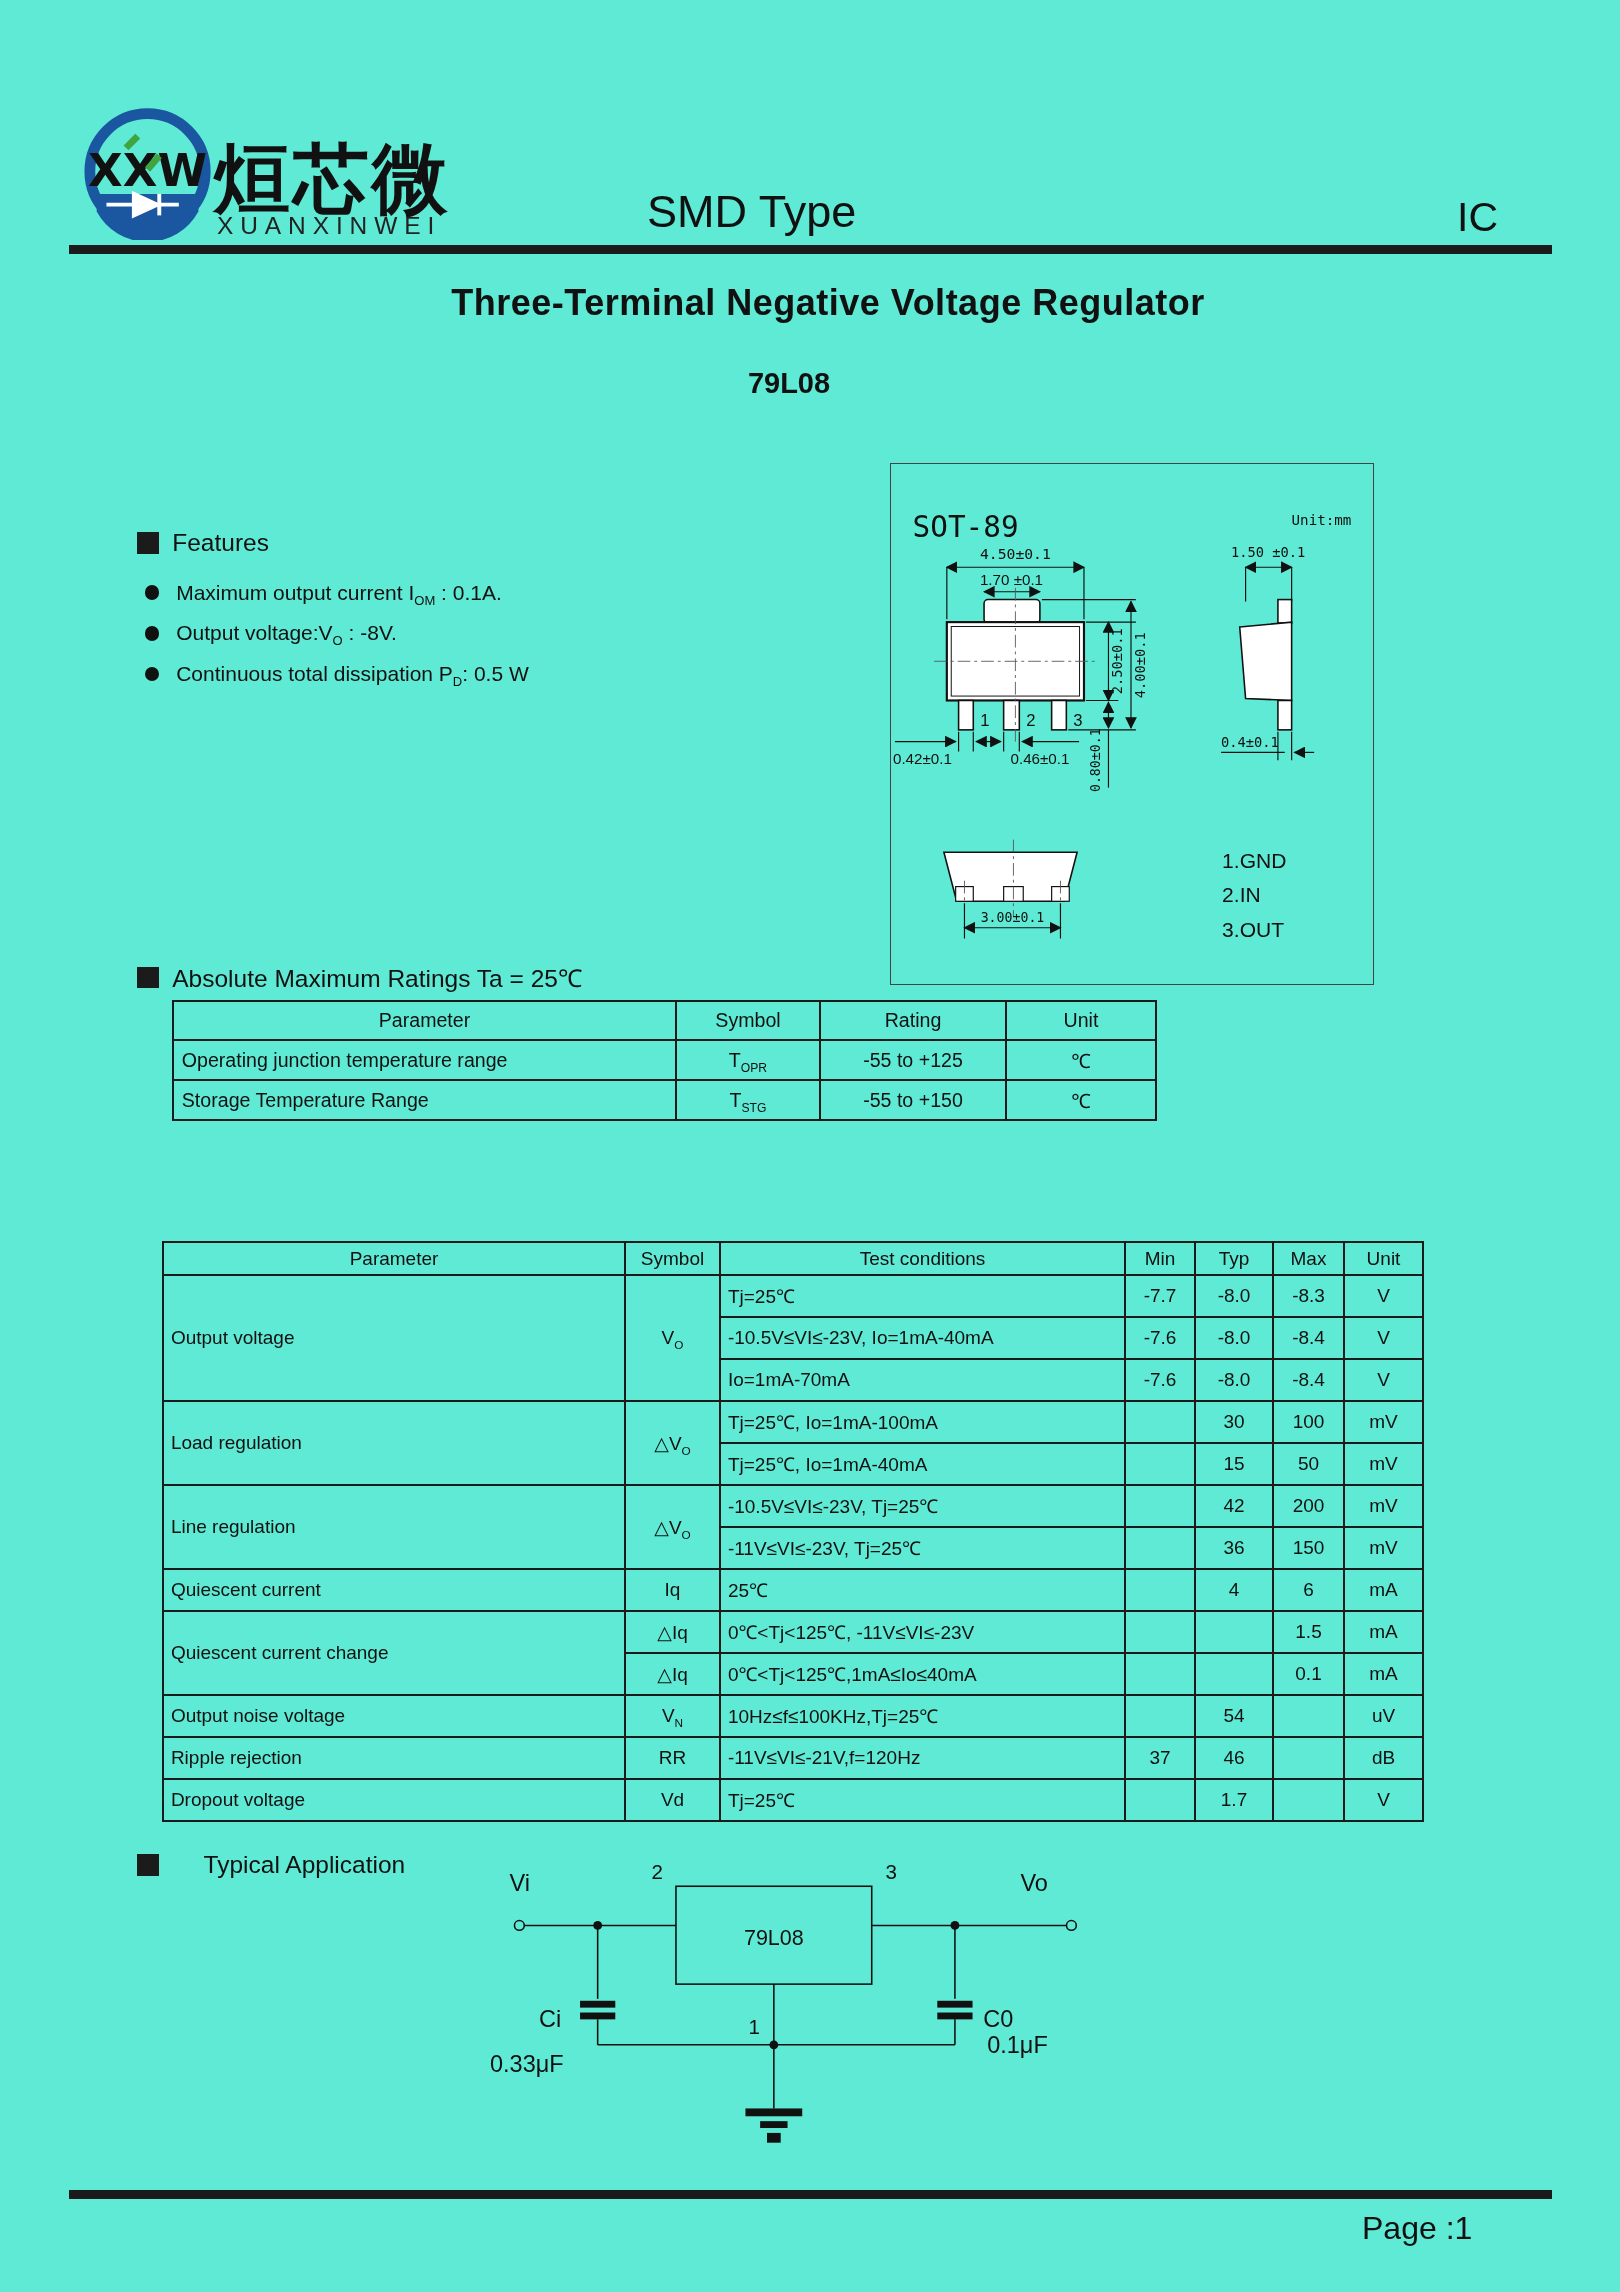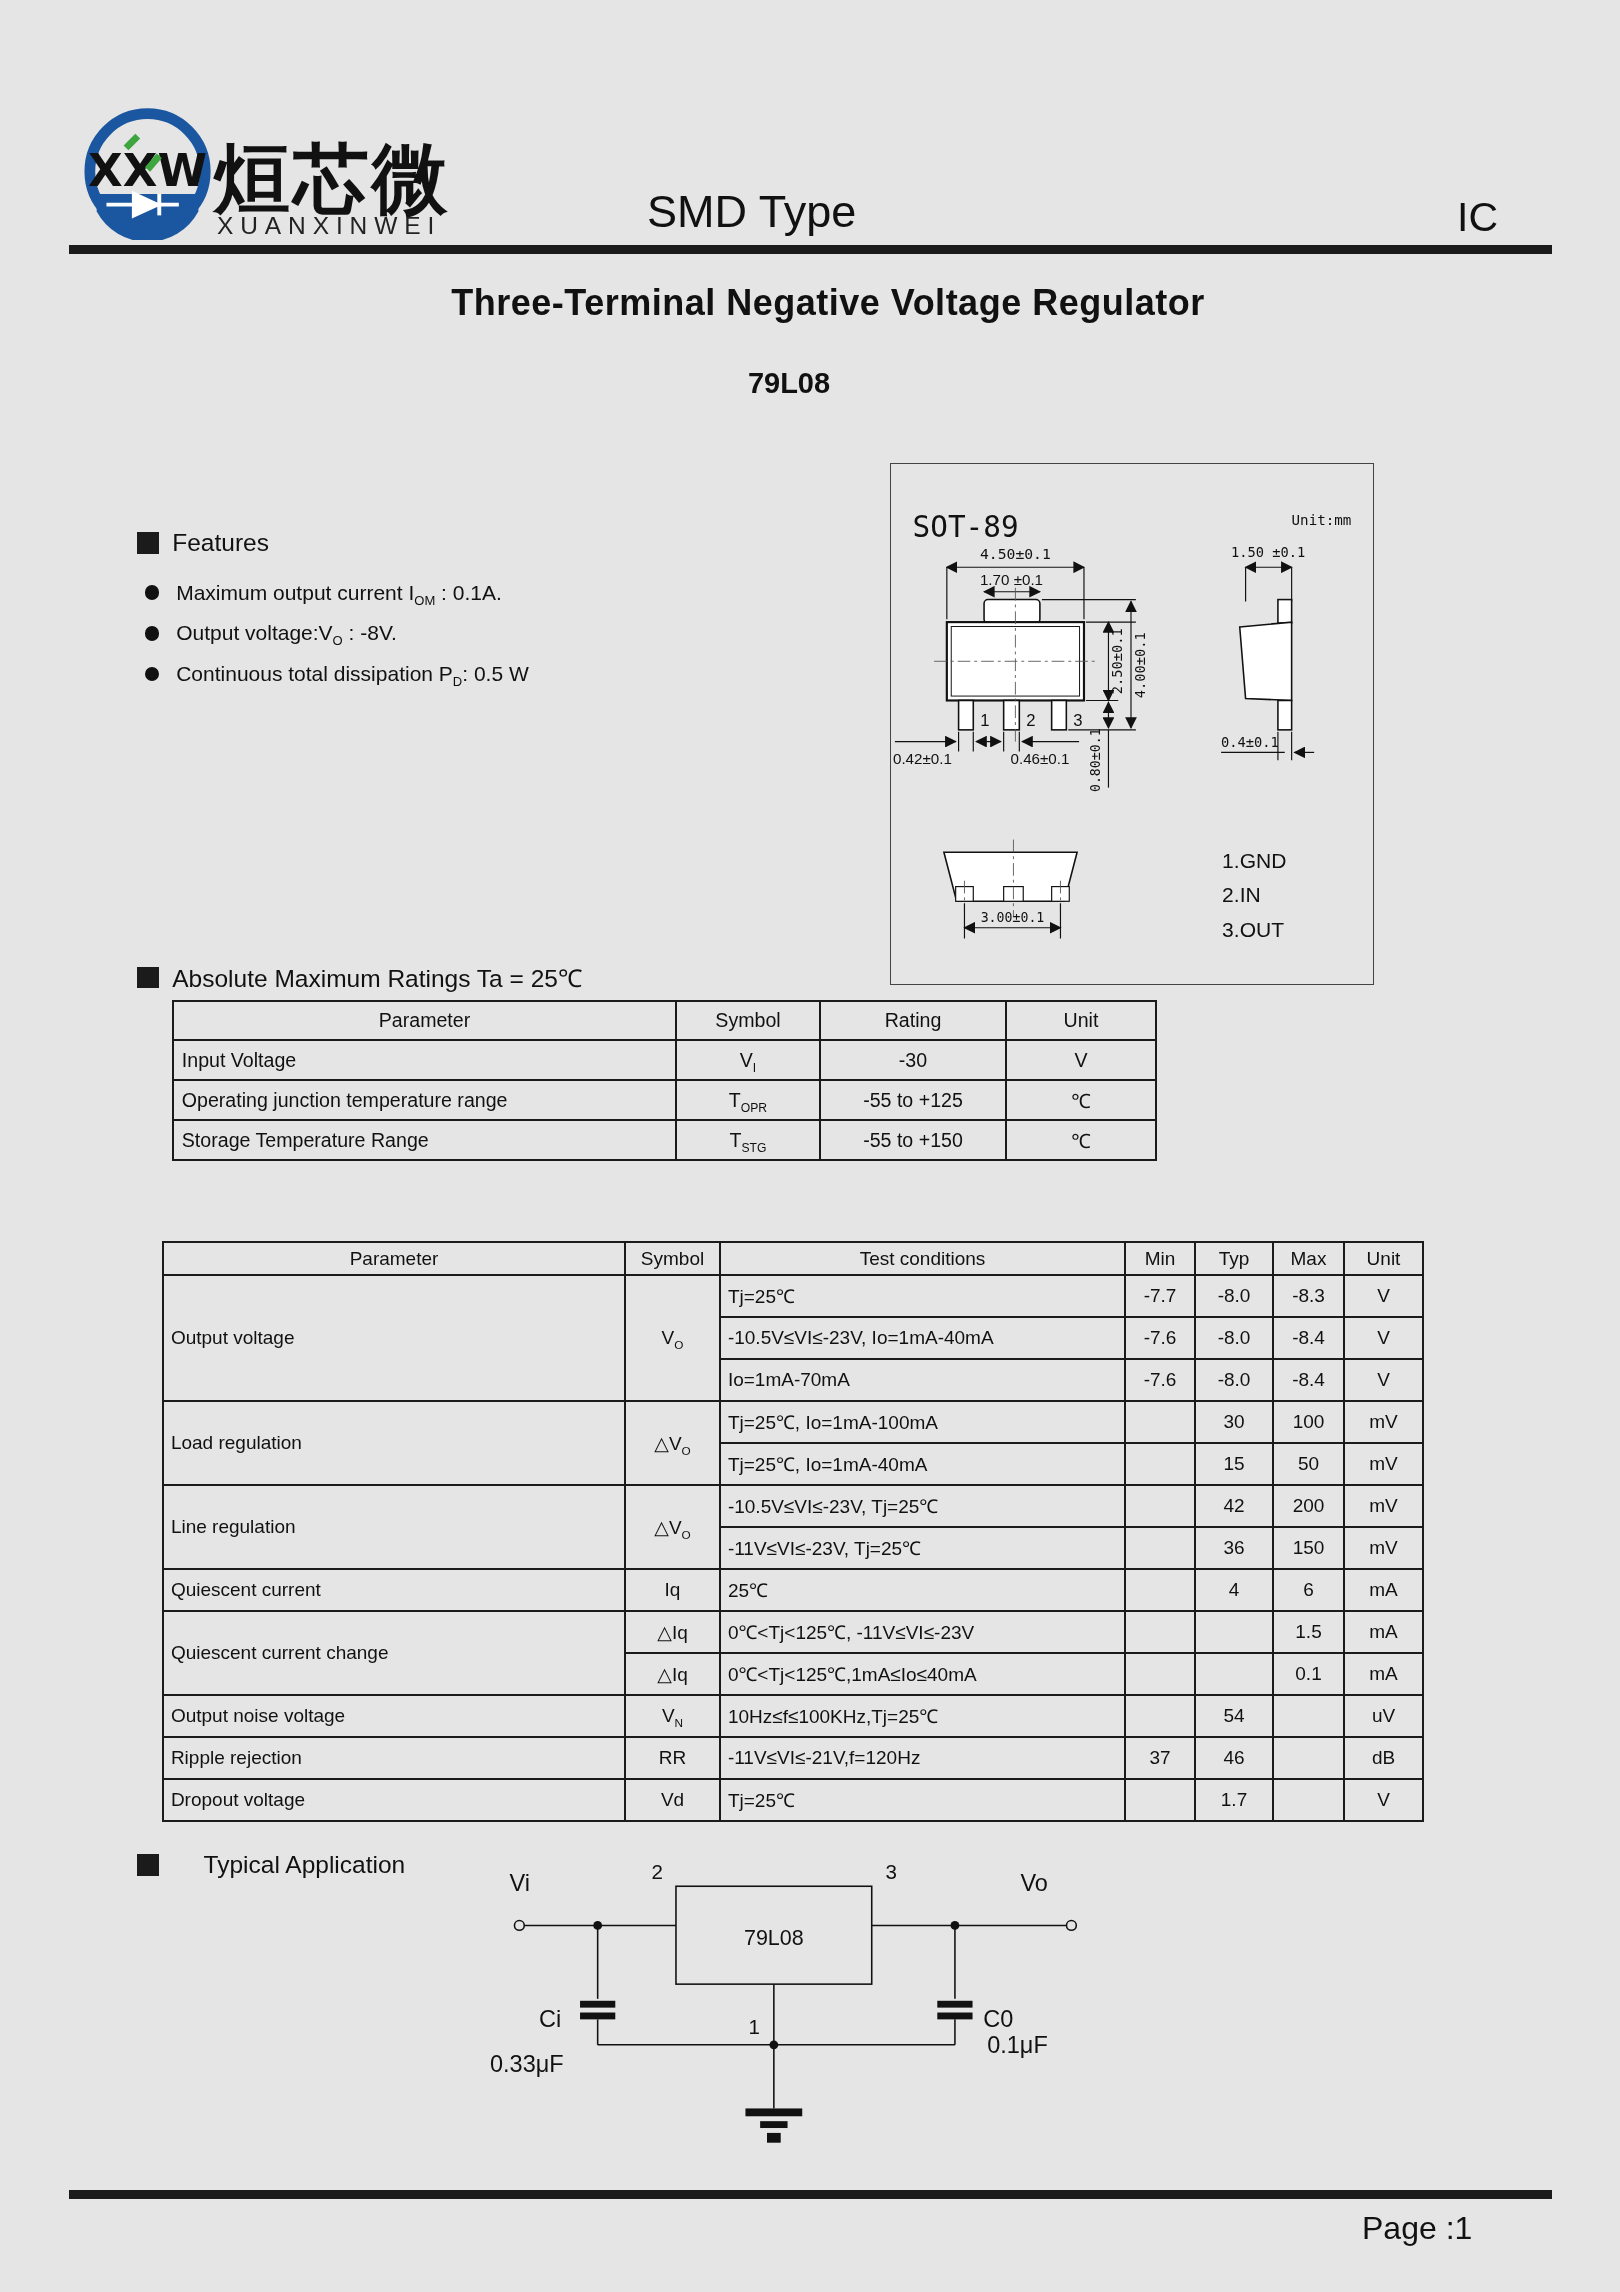--- a/index.html
+++ b/index.html
@@ -1,16 +1,16 @@
 <!DOCTYPE html>
 <html><head>
 <meta charset="utf-8">
 <style>
   html,body{margin:0;padding:0;background:#888;}
-  .page{position:relative;width:1620px;height:2293px;background:#e5e5e5;color:#111;
+  .page{position:relative;width:1620px;height:2293px;background:#5eead4;color:#111;
         font-family:"Liberation Sans",sans-serif;overflow:hidden;margin:0 auto;}
   .abs{position:absolute;}
   .mono{font-family:"DejaVu Sans Mono",monospace;}
   
   .brand-cn{left:214px;top:129px;font-size:76px;font-weight:bold;font-family:"DejaVu Sans",sans-serif;letter-spacing:2.9px;}
   .brand-en{left:217px;top:212px;font-size:24.5px;letter-spacing:6.9px;color:#222;}
   .doc-type{left:647px;top:186px;font-size:45px;}
   .category{left:1457px;top:194px;font-size:41px;}
   .rule{background:#1b1b1b;height:8.8px;left:69px;width:1483px;}
   .title-main{left:39px;top:282px;width:1578px;font-size:36px;font-weight:bold;text-align:center;letter-spacing:0.5px;}
@@ -197,26 +197,20 @@
       </colgroup>
     <thead>
       <tr>
         <th>Parameter</th>
         <th>Symbol</th>
         <th>Rating</th>
         <th>Unit</th>
       </tr>
     </thead>
     <tbody>
-      <tr>
-        <td class="pl">Input Voltage</td>
-        <td><span>V</span><sub>I</sub></td>
-        <td>-30</td>
-        <td>V</td>
-      </tr>
       <tr>
         <td class="pl">Operating junction temperature range</td>
         <td><span>T</span><sub>OPR</sub></td>
         <td>-55 to +125</td>
         <td>℃</td>
       </tr>
       <tr>
         <td class="pl">Storage Temperature Range</td>
         <td><span>T</span><sub>STG</sub></td>
         <td>-55 to +150</td>

